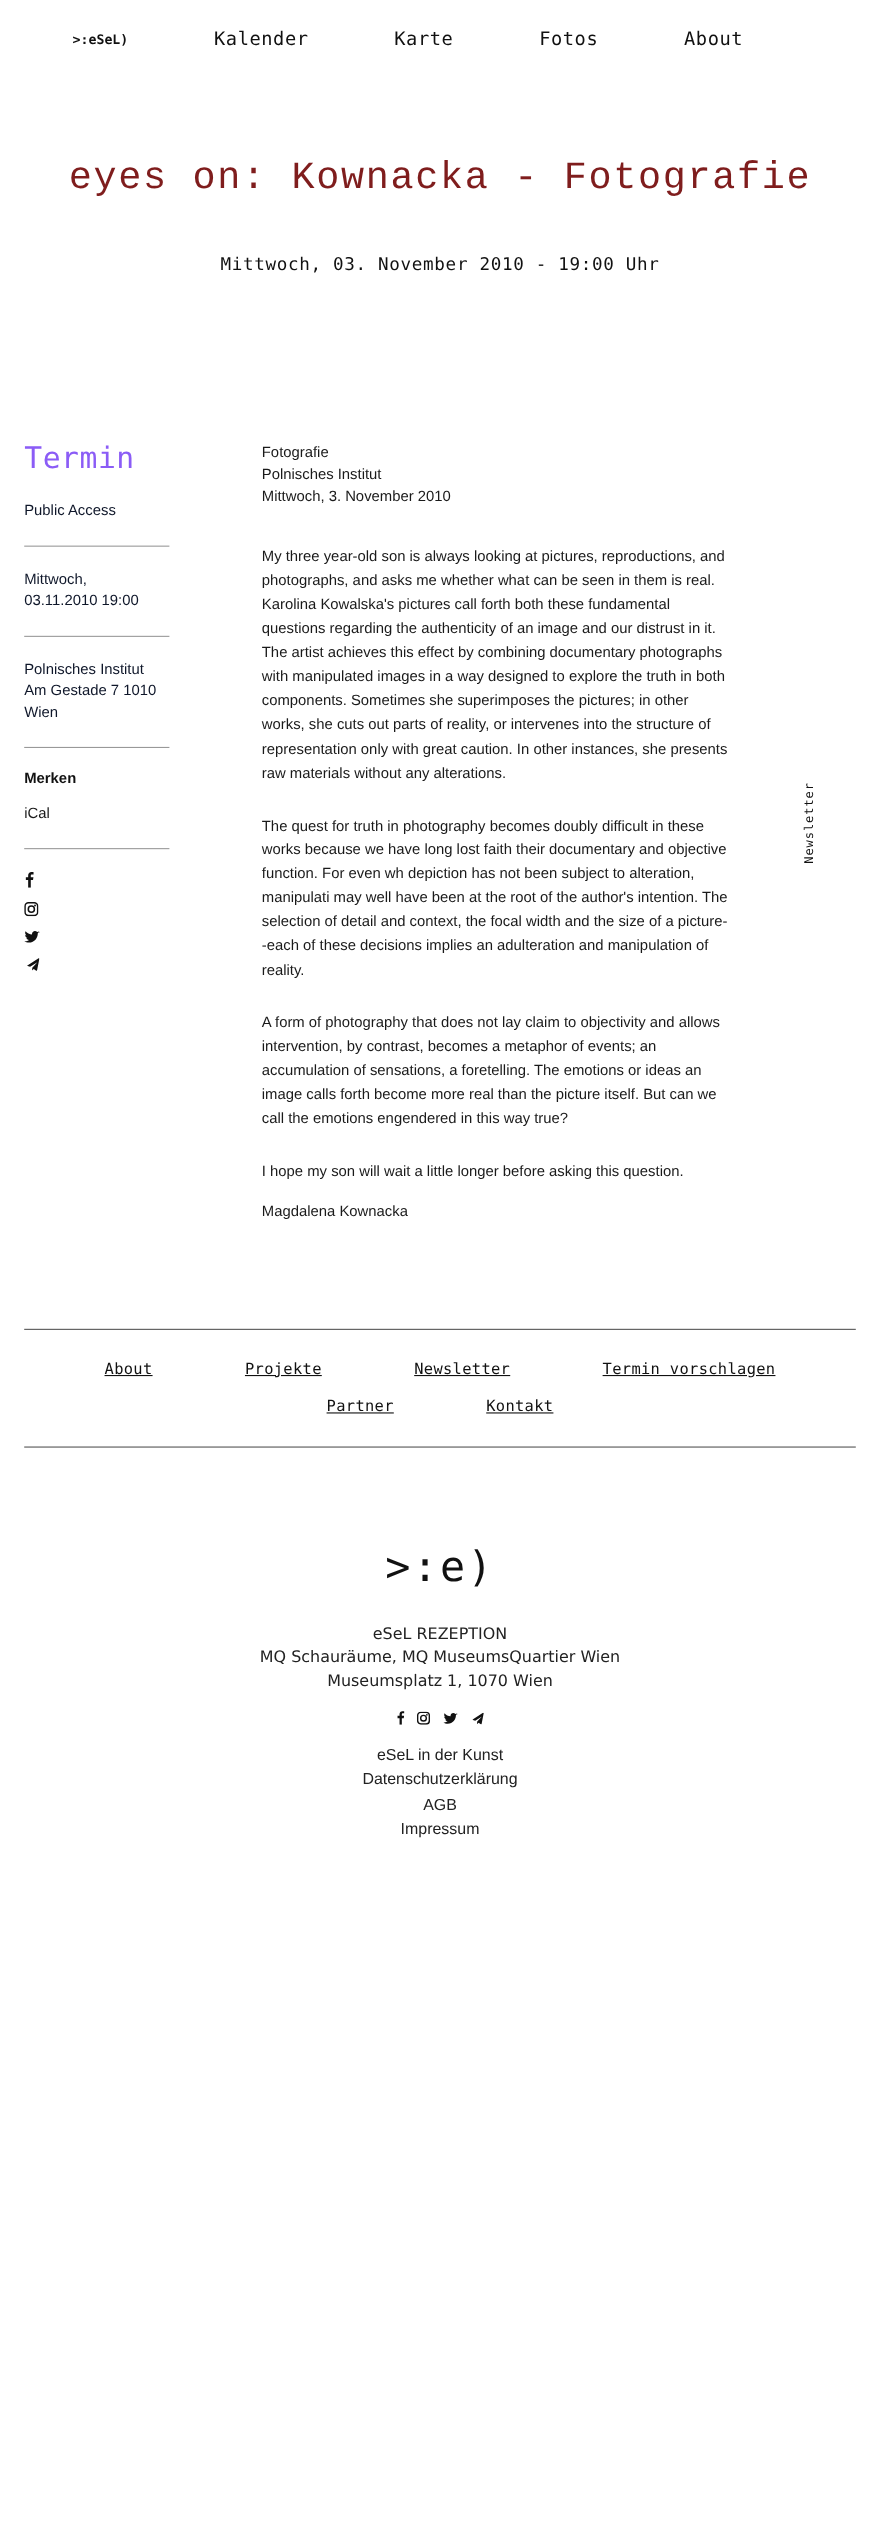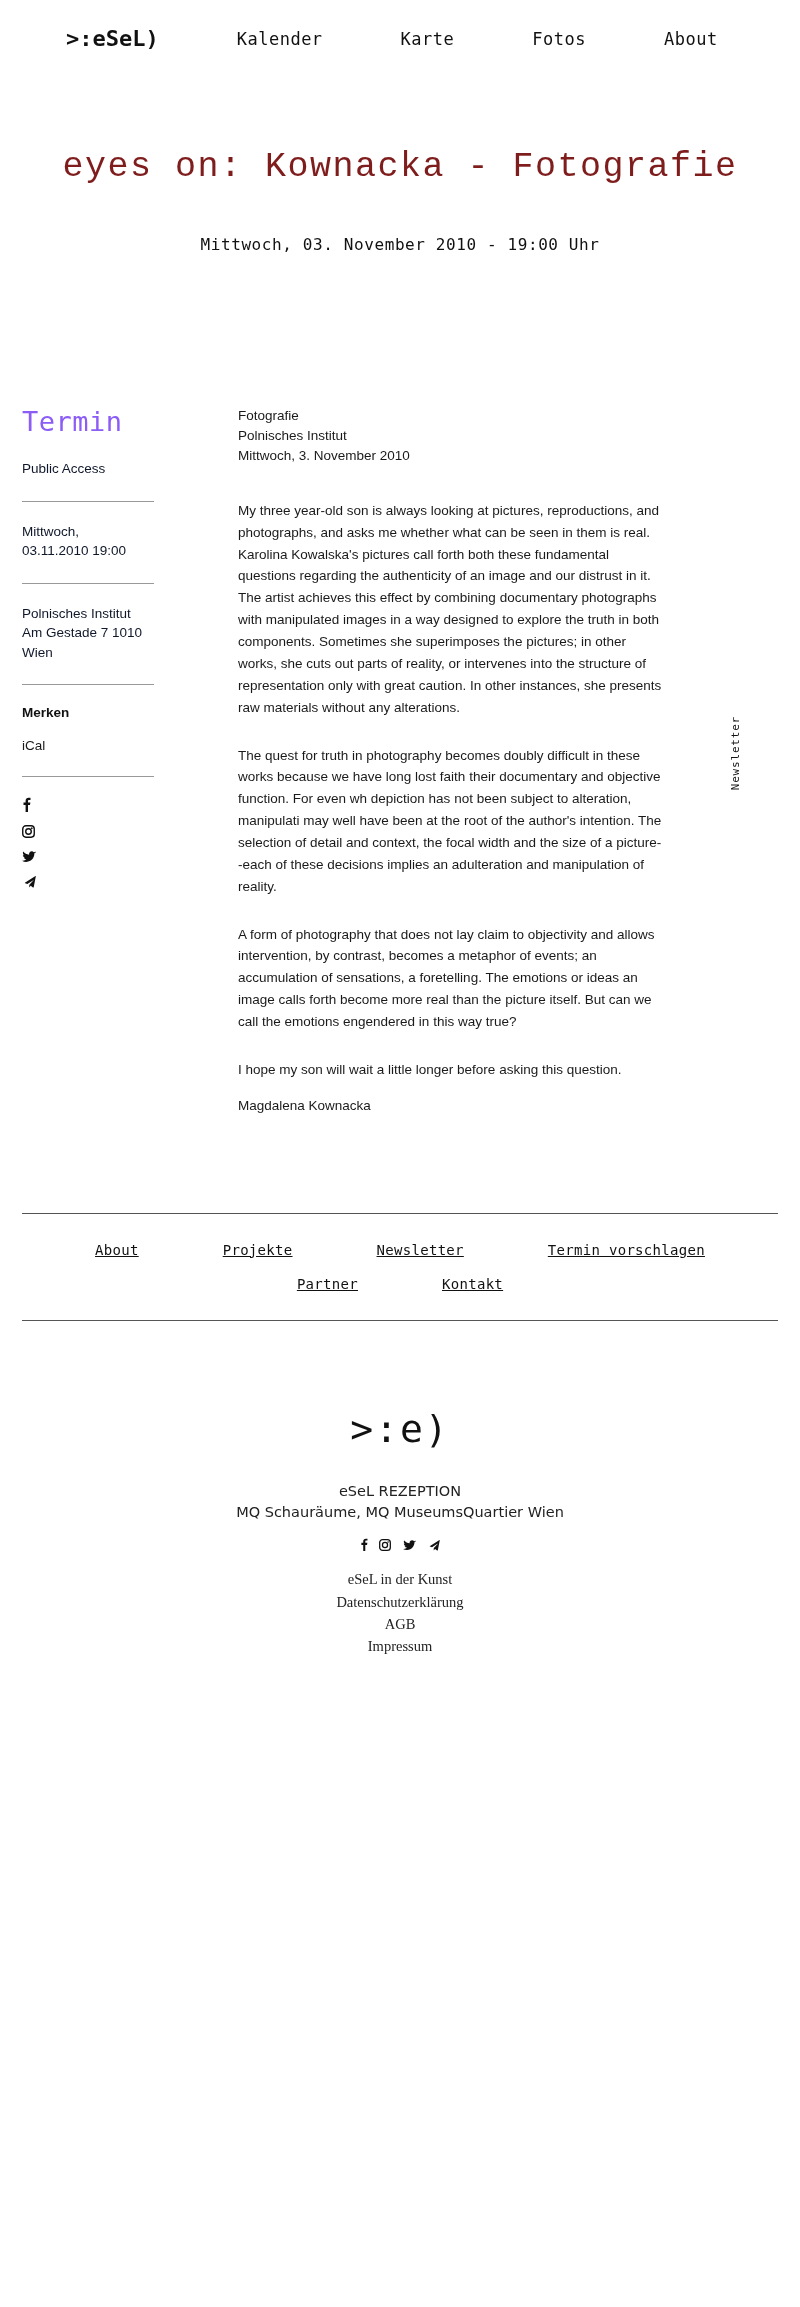--- a/index.html
+++ b/index.html
@@ -25,21 +25,21 @@
   .topnav {
     display: flex;
     align-items: center;
     padding: 26px 0 0 0;
     margin-left: 66px;
     gap: 0;
   }
   .brand {
     font-family: "DejaVu Sans Mono", monospace;
     font-weight: bold;
-    font-size: 22px;
+    font-size: 12px;
     letter-spacing: 0px;
     color: #111;
     text-decoration: none;
     margin-right: 78px;
   }
   .navlink {
     font-family: "DejaVu Sans Mono", monospace;
     font-size: 17px;
     color: #111;
     text-decoration: none;
@@ -214,21 +214,20 @@
     letter-spacing: 8px;
     color: #111;
   }
   .foot-links { margin-top: 14px; }
   .foot-links a {
     display: block;
     font-size: 14.5px;
     line-height: 1.55;
     color: #222;
     text-decoration: none;
-    font-family: Liberation Serif, serif;
   }
 </style>
 </head>
 <body>
 
 <div class="page">
 
   <nav class="topnav">
     <a class="brand" href="#">&gt;:eSeL)</a>
     <a class="navlink" href="#">Kalender</a>
@@ -315,20 +314,21 @@
         <a class="fn-link" href="#">Kontakt</a>
       </div>
     </div>
     <hr class="footer-rule">
   </div>
 
   <div class="brandfoot">
     <div class="big-logo">&gt;:e)</div>
     <div class="foot-line t1">eSeL REZEPTION</div>
     <div class="foot-line">MQ Schauräume, MQ MuseumsQuartier Wien</div>
+    <div class="foot-line">Museumsplatz 1, 1070 Wien</div>
 
     <div class="foot-social">
       <span>
         <svg width="8" height="13" viewBox="0 0 9 15" aria-hidden="true">
             <path fill="#111" d="M6 15V8h2l.4-2.4H6V4.2c0-.7.2-1.2 1.2-1.2H8.5V.9C8.3.9 7.5.8 6.6.8 4.8.8 3.6 1.9 3.6 3.9v1.7H1.5V8h2.1v7H6z"></path>
           </svg>
       </span>
       <span>
         <svg width="12" height="12" viewBox="0 0 14 14" aria-hidden="true">
             <rect x="0.8" y="0.8" width="12.4" height="12.4" rx="3.4" fill="none" stroke="#111" stroke-width="1.5"></rect>

